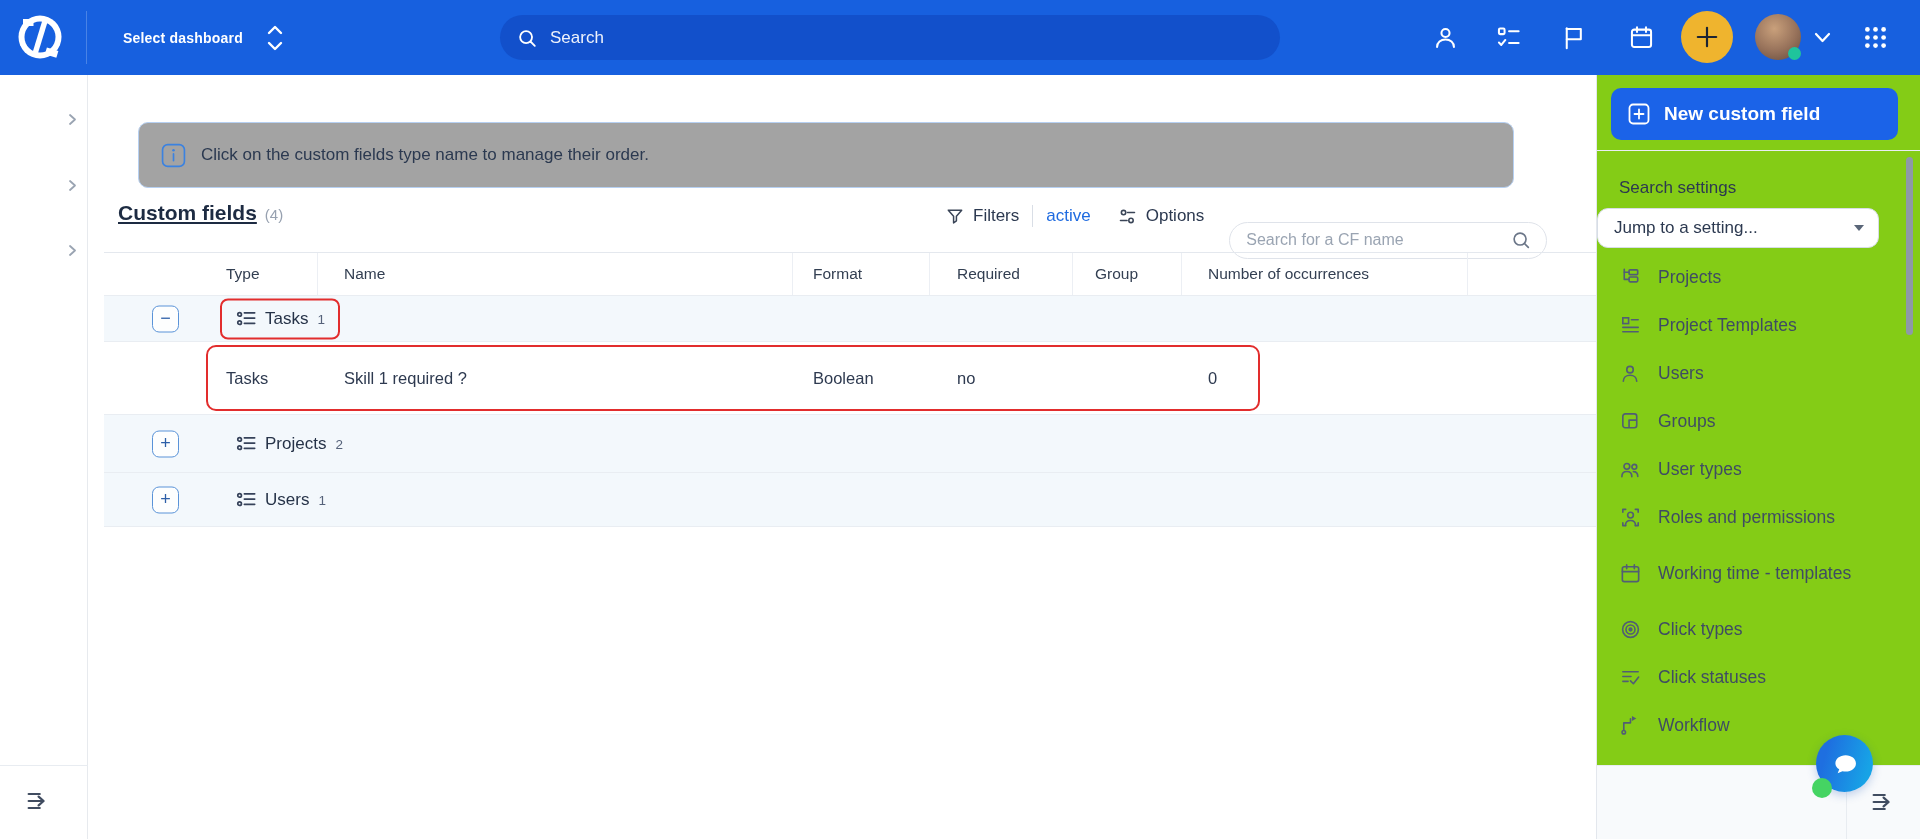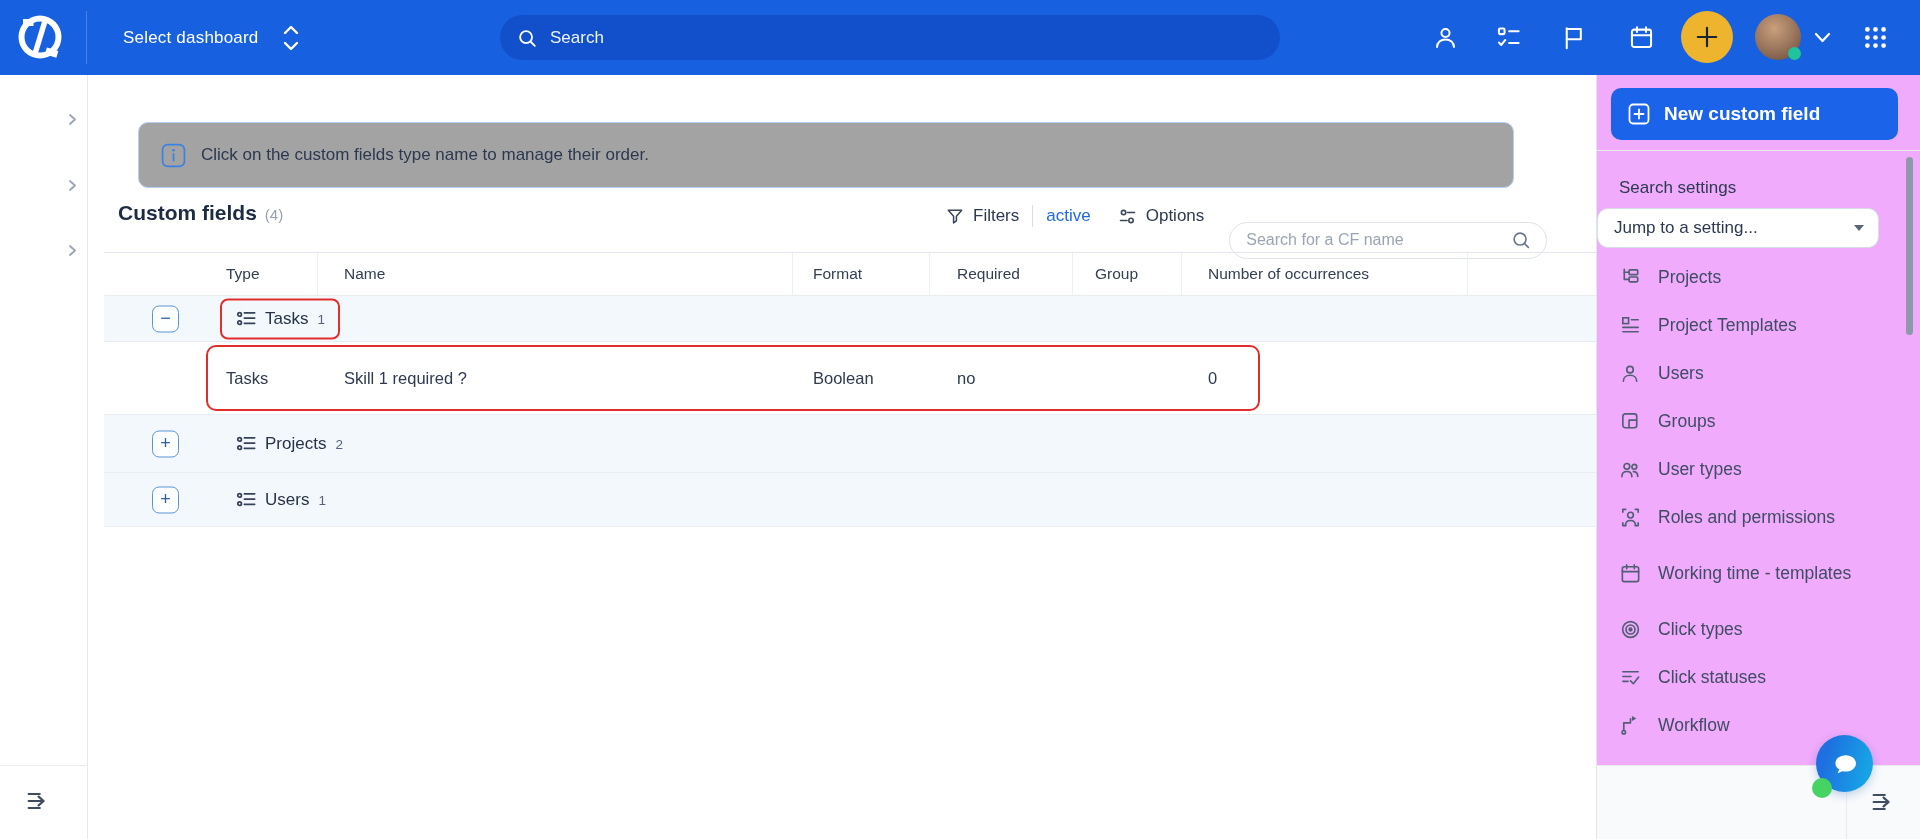--- a/index.html
+++ b/index.html
@@ -6,21 +6,21 @@
   html,body { width:1920px; height:839px; overflow:hidden; background:#fff;
     font-family:"Liberation Sans", sans-serif; }
   .screen { position:relative; width:1920px; height:839px; }
   svg { display:block; }
 
   
   .topbar { position:absolute; top:0; left:0; width:1920px; height:75px; background:#1760df; }
   .logo { position:absolute; left:17px; top:14px; width:46px; height:46px; cursor:pointer; }
   .tb-divider { position:absolute; left:86px; top:11px; width:1px; height:53px; background:rgba(255,255,255,.22); }
   .dash-select { position:absolute; left:123px; top:0; height:75px; display:flex; align-items:center; gap:22px; color:#fff; cursor:pointer; }
-  .dash-select .lbl { font-size:17px; font-weight:400; letter-spacing:.2px; }
+  .dash-select .lbl { font-size:14px; font-weight:700; letter-spacing:.2px; }
   .search-pill { position:absolute; left:500px; top:15px; width:780px; height:45px; border-radius:23px;
     background:#1250cb; display:flex; align-items:center; padding:0 16px; gap:12px; }
   .search-pill input { flex:1; background:transparent; border:none; outline:none; color:#7dd3fc; font-size:17px;
     font-family:"Liberation Sans", sans-serif; }
   .search-pill input::placeholder { color:rgba(255,255,255,.93); }
   .tb-ic { position:absolute; top:24px; width:27px; height:27px; color:#fff; cursor:pointer; }
   .plus-btn { position:absolute; left:1681px; top:11px; width:52px; height:52px; border-radius:50%;
     background:#efb42e; display:flex; align-items:center; justify-content:center; cursor:pointer; }
   .avatar { position:absolute; left:1755px; top:14px; width:46px; height:46px; border-radius:50%; cursor:pointer;
     background:radial-gradient(circle at 42% 32%, #c9a07b, #96715a 55%, #6d5142 90%); filter:blur(.4px); }
@@ -33,21 +33,21 @@
   .lsb-chev { position:absolute; left:66px; color:#9aa4b2; }
   .lsb-foot-line { position:absolute; left:0; top:690px; width:88px; height:1px; background:#e8ecf1; }
   .expand-ic { position:absolute; color:#404c60; cursor:pointer; }
 
   
   .main { position:absolute; left:88px; top:75px; width:1508px; height:764px; background:#fff; }
   .banner { position:absolute; left:50px; top:47px; width:1376px; height:66px; background:#a3a3a3;
     border:1px solid #b6d0f2; border-radius:10px; display:flex; align-items:center; padding:0 22px; gap:15px; }
   .banner-txt { font-size:17px; color:#2b3950; }
   .page-head { position:absolute; left:30px; top:126px; display:flex; align-items:baseline; gap:8px; }
-  .page-title { font-size:21px; font-weight:bold; color:#1d2b42; }
+  .page-title { font-size:21px; font-weight:bold; color:#1d2b42;text-decoration:underline; }
   .page-count { font-size:15px; color:#97a1b0; }
   .filter-bar { position:absolute; left:857px; top:122px; height:38px; display:flex; align-items:center; }
   .fbtn { display:flex; align-items:center; gap:8px; color:#2c3950; font-size:17px; cursor:pointer; }
   .fsep { width:1px; height:22px; background:#d9dee6; margin:0 13px; }
   .factive { color:#1f6be0; font-size:17px; font-weight:500; cursor:pointer; margin-right:26px; }
   .cf-search { width:318px; height:37px; margin-left:25px; border:1px solid #dfe3ea; border-radius:19px;
     display:flex; align-items:center; padding:0 14px 0 16px;margin-top:48px; }
   .cf-search input { flex:1; border:none; outline:none; font-size:16px; color:#3a4557; font-family:"Liberation Sans", sans-serif; }
   .cf-search input::placeholder { color:#9aa4b2; }
 
@@ -80,21 +80,21 @@
   .frow .td { font-size:16.5px; color:#2e3a50; }
   .td.c-type { padding-left:122px; }
   .td.c-name { padding-left:26px; }
   .td.c-format { padding-left:20px; }
   .td.c-req { padding-left:27px; }
   .td.c-occ { padding-left:26px; }
   .row-hl { position:absolute; left:102px; top:3px; width:1054px; height:66px; border:2.5px solid #e22d2d;
     border-radius:10px; pointer-events:none; }
 
   
-  .rsb { position:absolute; left:1596px; top:75px; width:324px; height:764px; background:#f0abfc; border-left:1px solid #e3e7ed; }
+  .rsb { position:absolute; left:1596px; top:75px; width:324px; height:764px; background:#84cc16; border-left:1px solid #e3e7ed; }
   .ncf-btn { position:absolute; left:14px; top:13px; width:287px; height:52px; background:#1b63e8; border:none;
     border-radius:10px; display:flex; align-items:center; gap:13px; padding:0 16px; cursor:pointer; }
   .ncf-btn .txt { color:#fff; font-size:19px; font-weight:bold; }
   .rsb-div { position:absolute; left:0; top:75px; width:324px; height:1px; background:#e9edf2; }
   .ss-label { position:absolute; left:22px; top:103px; font-size:17px; color:#2c3950; }
   .jump-select { position:absolute; left:0; top:133px; width:282px; height:40px; border:1px solid #d7dde6;
     border-radius:11px; display:flex; align-items:center; padding:0 14px 0 16px; cursor:pointer; background:#fff; }
   .jump-select .val { flex:1; font-size:17px; color:#2c3950; }
   .caret { width:0; height:0; border-left:5.5px solid transparent; border-right:5.5px solid transparent;
     border-top:6.5px solid #5a6678; }

